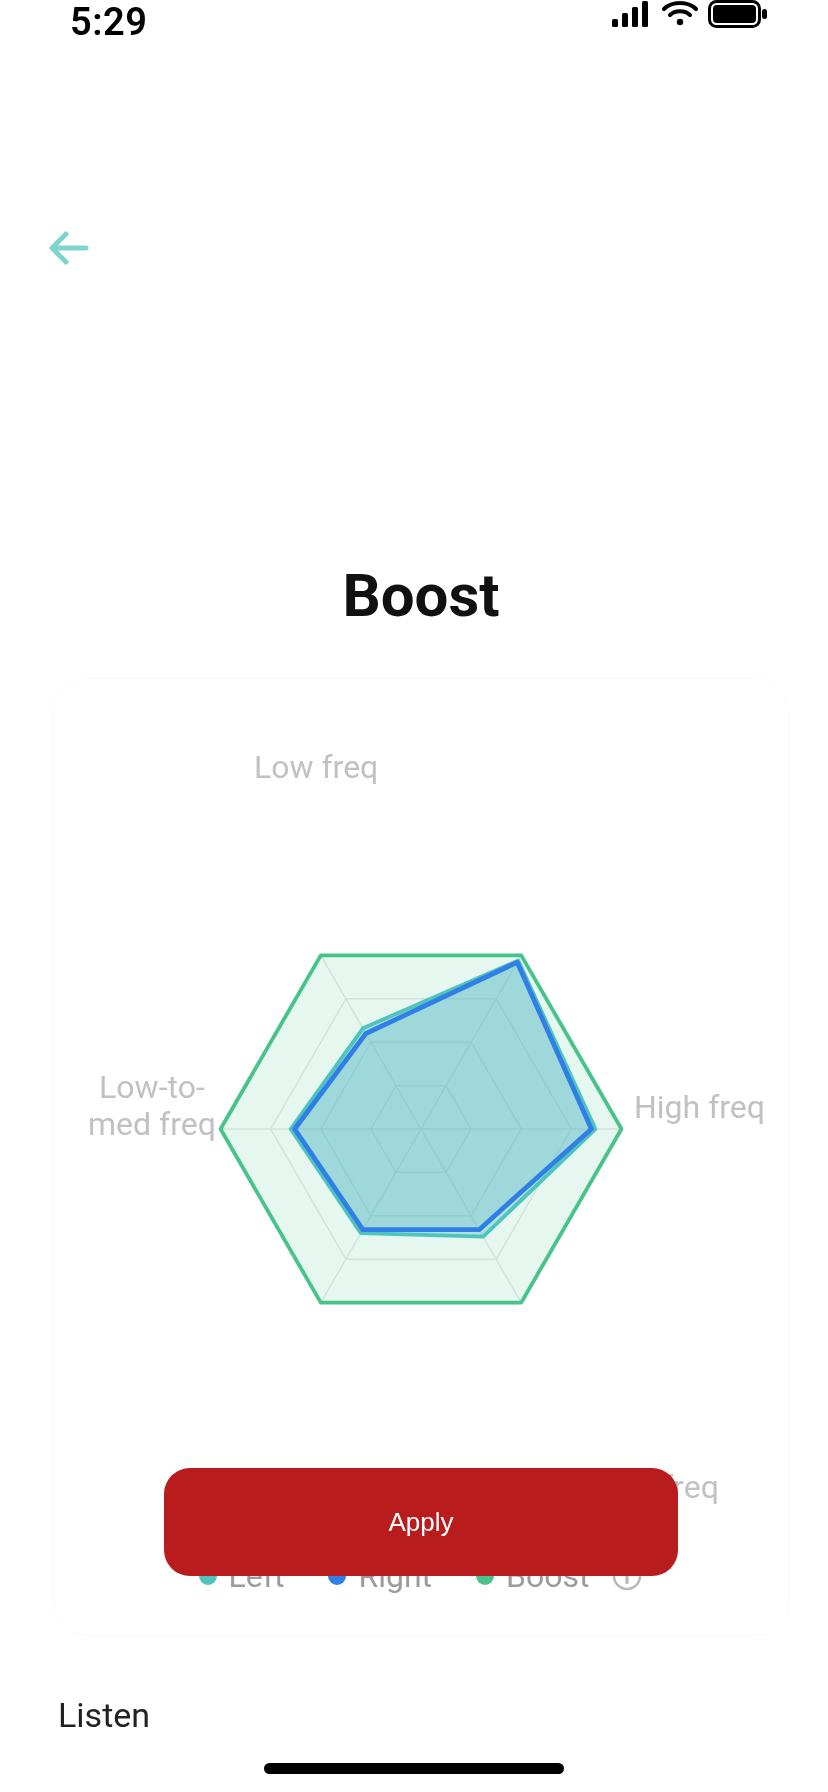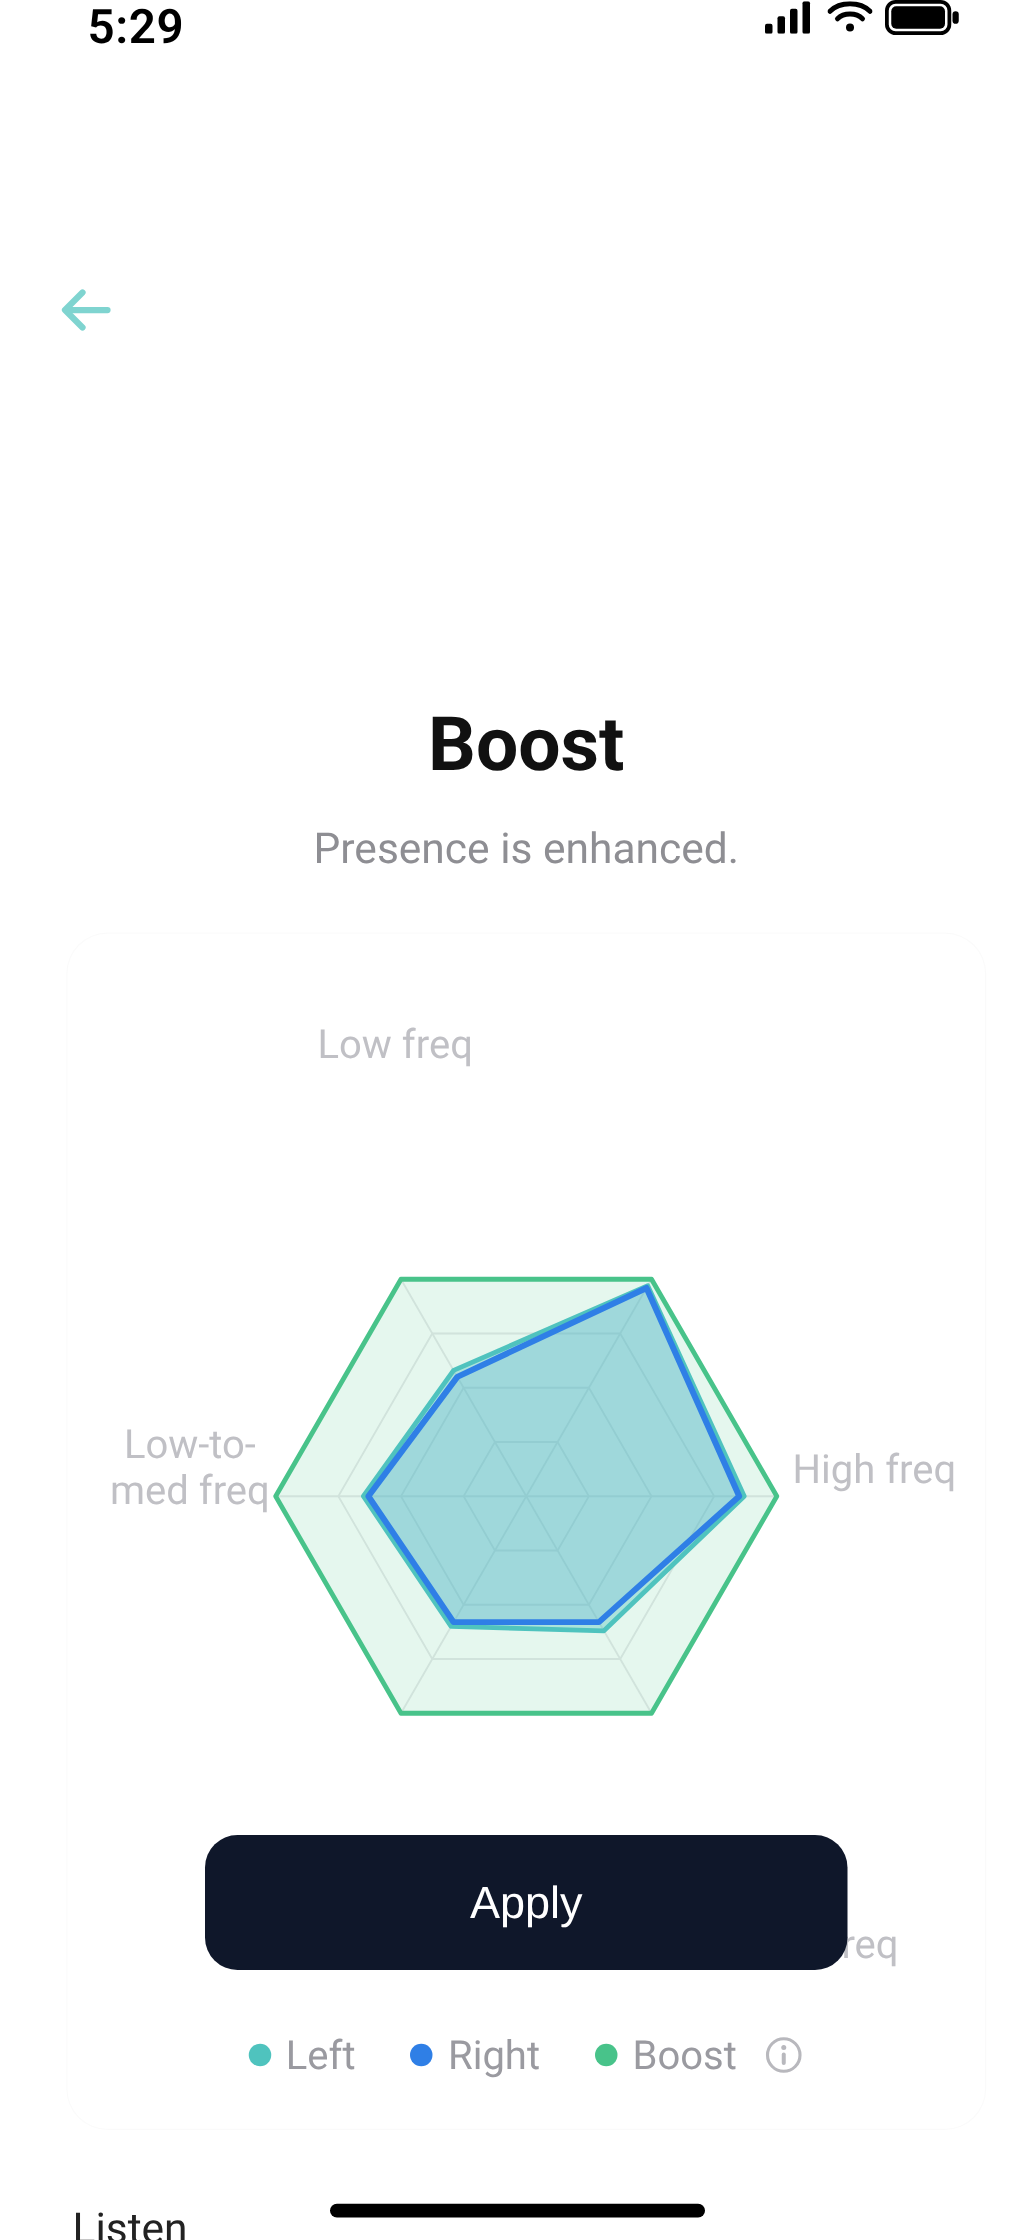--- a/index.html
+++ b/index.html
@@ -30,21 +30,21 @@
   .axis-label { position: absolute; color: #c0c0c5; font-size: 32px; white-space: pre; text-align: center; line-height: 1.15; }
 
   .legend { display: flex; align-items: center; justify-content: center; gap: 44px; margin-top: 8px; }
   .legend-item { display: flex; align-items: center; gap: 12px; font-size: 32px; color: #9a9aa0; }
   .legend-dot { width: 18px; height: 18px; border-radius: 50%; display: inline-block; }
   .legend-info { display: inline-flex; align-items: center; justify-content: center; }
 
   .listen-block { margin-top: 60px; padding: 0 40px; }
   .listen-label { font-size: 34px; color: #222; margin-bottom: 26px; padding-left: 4px; }
 
-  .apply-btn { position: absolute; left: 150px; right: 150px; bottom: 216px; height: 108px; background: #0f172a; border: none; border-radius: 26px; color: #ffffff; font-size: 36px; font-weight: 500; display: flex; align-items: center; justify-content: center; }
+  .apply-btn { position: absolute; left: 150px; right: 150px; bottom: 216px; height: 108px; background: #b91c1c; border: none; border-radius: 26px; color: #ffffff; font-size: 26px; font-weight: 500; display: flex; align-items: center; justify-content: center; }
 
   .home-indicator { position: absolute; bottom: 18px; left: 50%; transform: translateX(-50%); width: 300px; height: 11px; background: #000; border-radius: 8px; }
 </style>
 </head>
 <body>
 <div class="screen">
 
   <div class="status-bar">
     <div class="status-time">5:29</div>
     <div class="status-icons">
@@ -83,21 +83,20 @@
           <g stroke="#7fd4d0" stroke-width="5" stroke-linecap="round" stroke-linejoin="round" fill="none">
             <line x1="40" y1="24" x2="8" y2="24"></line>
             <polyline points="20,10 6,24 20,38"></polyline>
           </g>
         </svg>
     </span>
   </div>
 
   <div class="content">
     <div class="section-title">Boost</div>
-    <div class="section-sub">Presence is enhanced.</div>
 
     <div class="chart-card">
       <div class="radar-wrap">
         <svg class="radar-svg" id="radar-svg" viewBox="0 0 748 840">
             <polygon points="347.75,374.533666301317 400.25,374.533666301317 426.5,420 400.25,465.466333698683 347.75,465.466333698683 321.5,420" fill="none" stroke="#e8e8ea" stroke-width="1.5"></polygon>
             <polygon points="321.5,329.06733260263394 426.5,329.06733260263394 479,420 426.5,510.93266739736606 321.5,510.93266739736606 269,420" fill="none" stroke="#e8e8ea" stroke-width="1.5"></polygon>
             <polygon points="295.25,283.6009989039509 452.75,283.60099890395094 531.5,420 452.75,556.399001096049 295.25,556.3990010960491 216.5,420" fill="none" stroke="#e8e8ea" stroke-width="1.5"></polygon>
             <polygon points="269.00000000000006,238.13466520526788 479,238.1346652052679 584,420 479,601.8653347947321 269.00000000000006,601.8653347947321 164,420" fill="none" stroke="#e8e8ea" stroke-width="1.5"></polygon>
             <line x1="374" y1="420" x2="269.00000000000006" y2="238.13466520526788" stroke="#e8e8ea" stroke-width="1.5"></line>
             <line x1="374" y1="420" x2="479" y2="238.1346652052679" stroke="#e8e8ea" stroke-width="1.5"></line>

